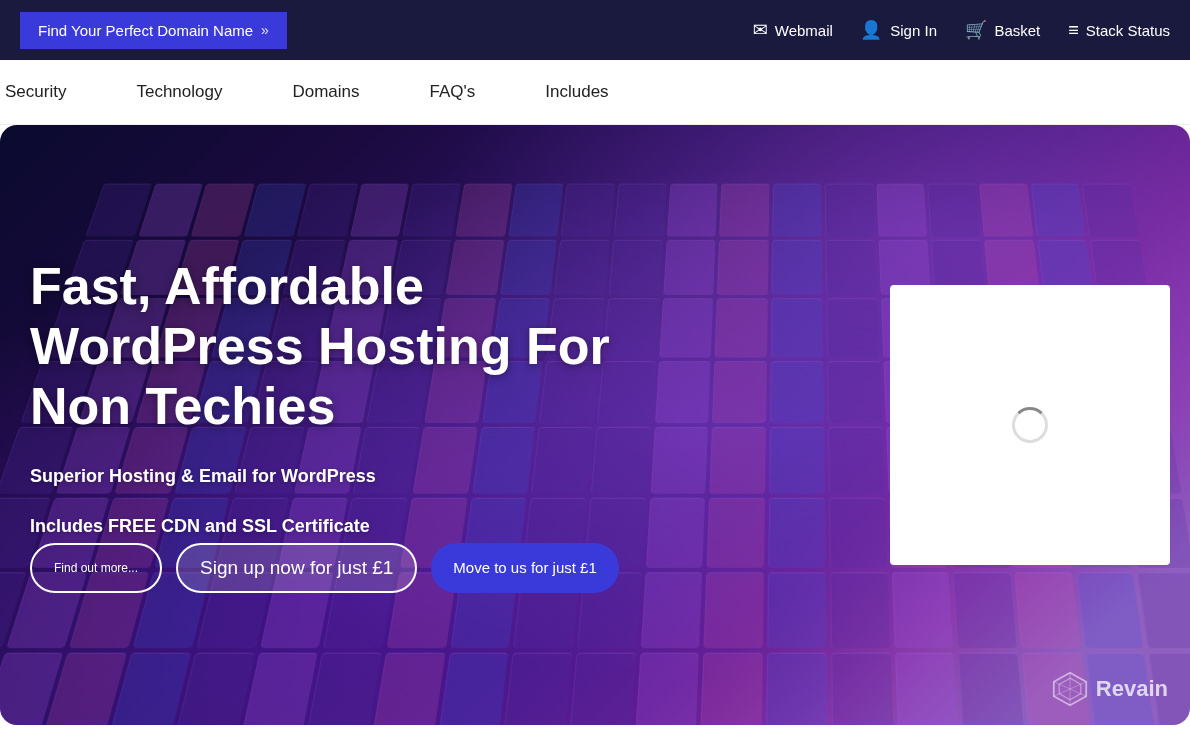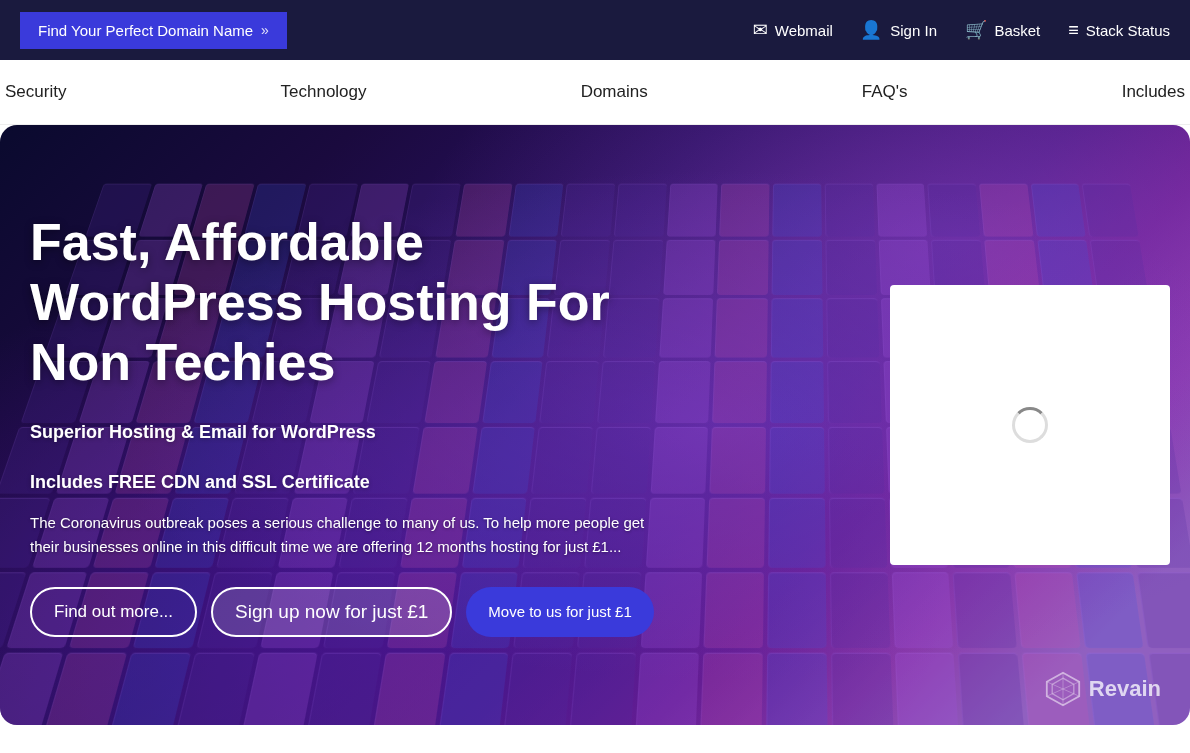--- a/index.html
+++ b/index.html
@@ -47,21 +47,21 @@
     }
     .topbar-icon {
       font-size: 18px;
     }
 
     
     .mainnav {
       background: #fff;
       display: flex;
       align-items: center;
-      justify-content: space-between;
+      justify-content: flex-start;
       height: 65px;
       border-bottom: 1px solid #eee;
       gap: 60px;
     }
     .mainnav a {
       text-decoration: none;
       color: #222;
       font-size: 17px;
       font-weight: 500;
       cursor: pointer;
@@ -146,21 +146,21 @@
       display: flex;
       gap: 14px;
       flex-wrap: wrap;
     }
     .btn-outline {
       background: transparent;
       border: 2px solid #fff;
       color: #fff;
       border-radius: 25px;
       padding: 12px 22px;
-      font-size: 17px;
+      font-size: 12px;
       cursor: pointer;
       font-weight: 500;
     }
     .btn-white {
       background: rgba(255,255,255,0.15);
       border: 2px solid #fff;
       color: #fff;
       border-radius: 25px;
       padding: 12px 22px;
       font-size: 19px;
@@ -200,21 +200,21 @@
       border-top-color: #888;
       border-radius: 50%;
       animation: spin 1s linear infinite;
     }
     @keyframes spin { to { transform: rotate(360deg); } }
 
     
     .revain-watermark {
       position: absolute;
       bottom: 18px;
-      right: 29px;
+      right: 22px;
       color: rgba(255,255,255,0.75);
       font-size: 22px;
       font-weight: 700;
       display: flex;
       align-items: center;
       gap: 8px;
       z-index: 4;
     }
     .revain-logo-icon {
       width: 36px;
@@ -421,21 +421,20 @@
       <div class="key "></div>
       <div class="key pink"></div>
       <div class="key blue"></div>
       <div class="key "></div>
   </div>
 
   <div class="hero-content">
     <h1 class="hero-title">Fast, Affordable WordPress Hosting For Non Techies</h1>
     <p class="hero-subtitle">Superior Hosting &amp; Email for WordPress</p>
     <p class="hero-subtitle">Includes FREE CDN and SSL Certificate</p>
-    <p class="hero-covid">The Coronavirus outbreak poses a serious challenge to many of us. To help more people get their businesses online in this difficult time we are offering 12 months hosting for just £1...</p>
     <div class="hero-buttons">
       <button class="btn-outline">Find out more...</button>
       <button class="btn-white">Sign up now for just £1</button>
       <button class="btn-primary">Move to us for just £1</button>
     </div>
   </div>
 
   <div class="hero-panel">
     <div class="spinner"></div>
   </div>

